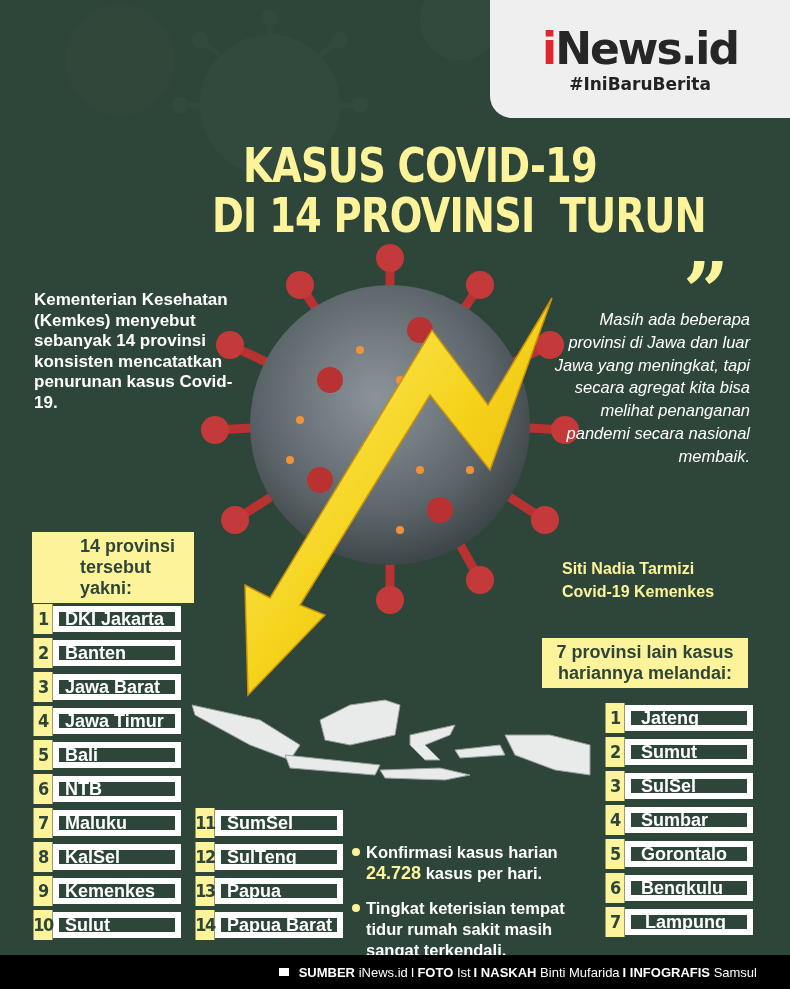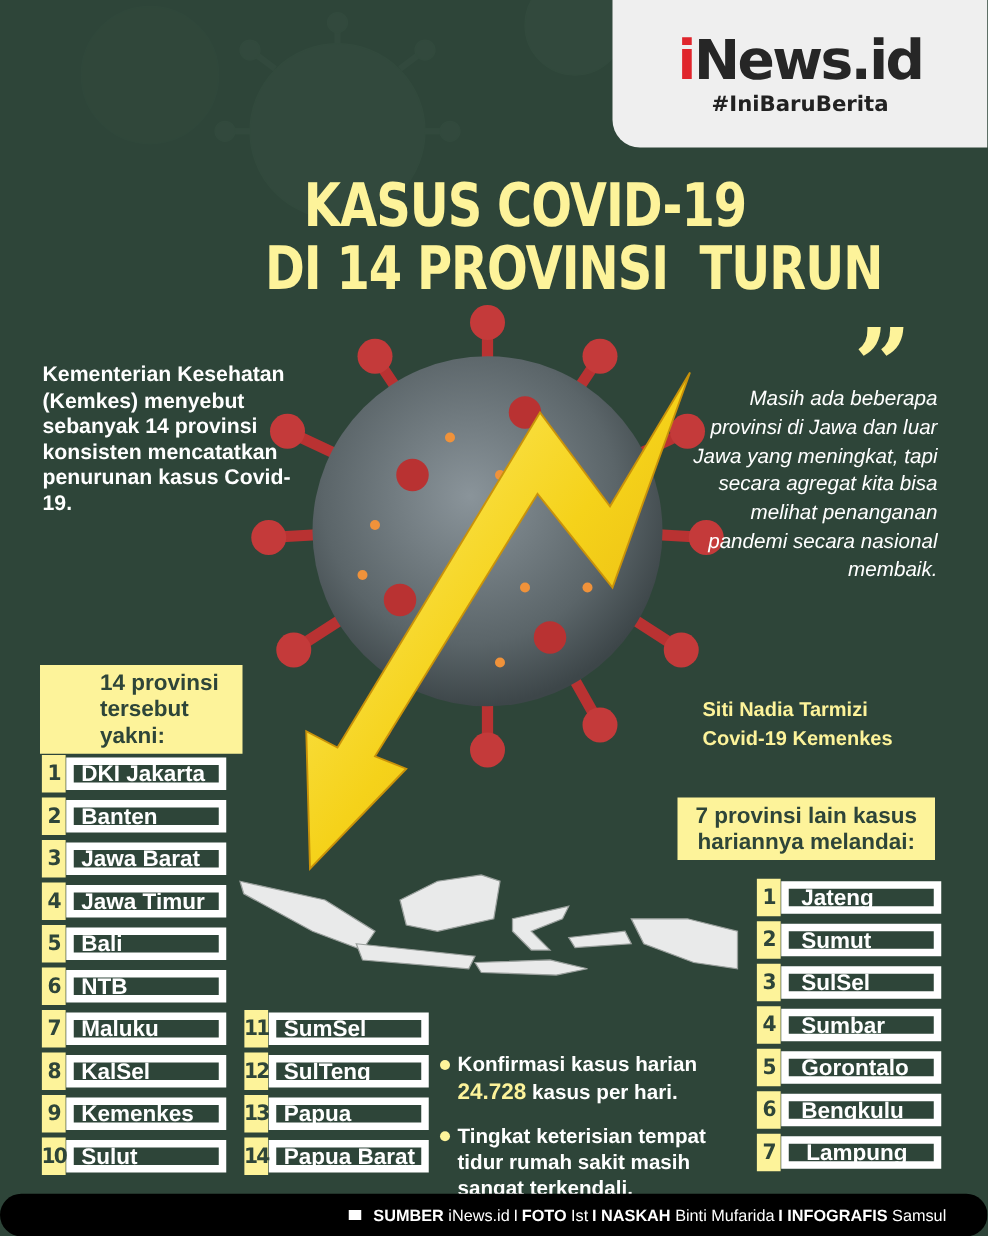--- a/index.html
+++ b/index.html
@@ -53,21 +53,21 @@
     flex: 1; border: 6px solid #ffffff; background: #2e4539; color: #fff; font-weight: bold;
     font-size: 18px; display: flex; align-items: center; padding-left: 6px; margin-left: 0;
     height: 26px; margin-top: 2px;
   }
   .bullets { position: absolute; left: 352px; top: 802px; width: 240px; font-weight: bold; font-size: 16.5px; line-height: 21px; margin-top: 40px; }
   .bullet { position: relative; padding-left: 14px; margin-bottom: 14px; }
   .bullet::before { content: ""; position: absolute; left: 0; top: 6px; width: 8px; height: 8px; border-radius: 50%; background: #fdf39a; }
   .hl { color: #fdf39a; font-size: 18px; }
   .footer {
     position: absolute; left: 0; top: 955px; width: 790px; height: 34px; background: #000;
-    font-size: 13px; color: #fff; display: flex; align-items: center; justify-content: flex-end; padding-right: 30px; border-radius: 17px;
+    font-size: 13px; color: #fff; display: flex; align-items: center; justify-content: flex-end; padding-right: 30px;
   }
   .footer .sq { width: 10px; height: 8px; background: #fff; margin-right: 10px; }
   .footer b { font-weight: bold; }
   .footer span { margin-right: 3px; }
   .art { position: absolute; left: 0; top: 0; }
 </style>
 </head>
 <body>
 
 <svg class="bg-virus art" width="790" height="260">

